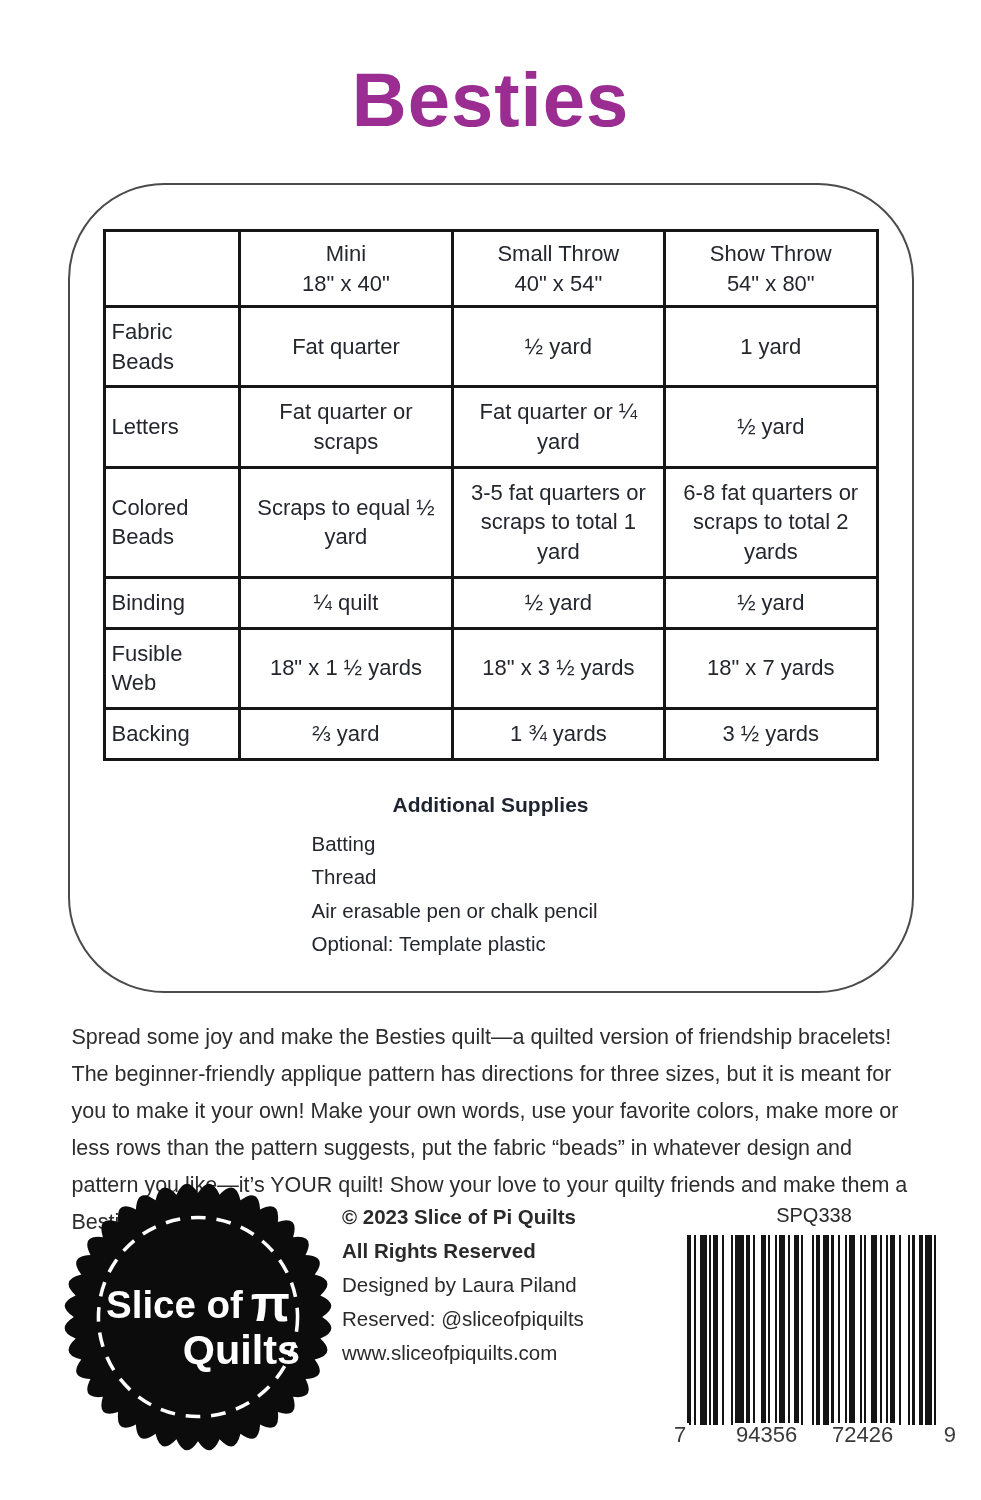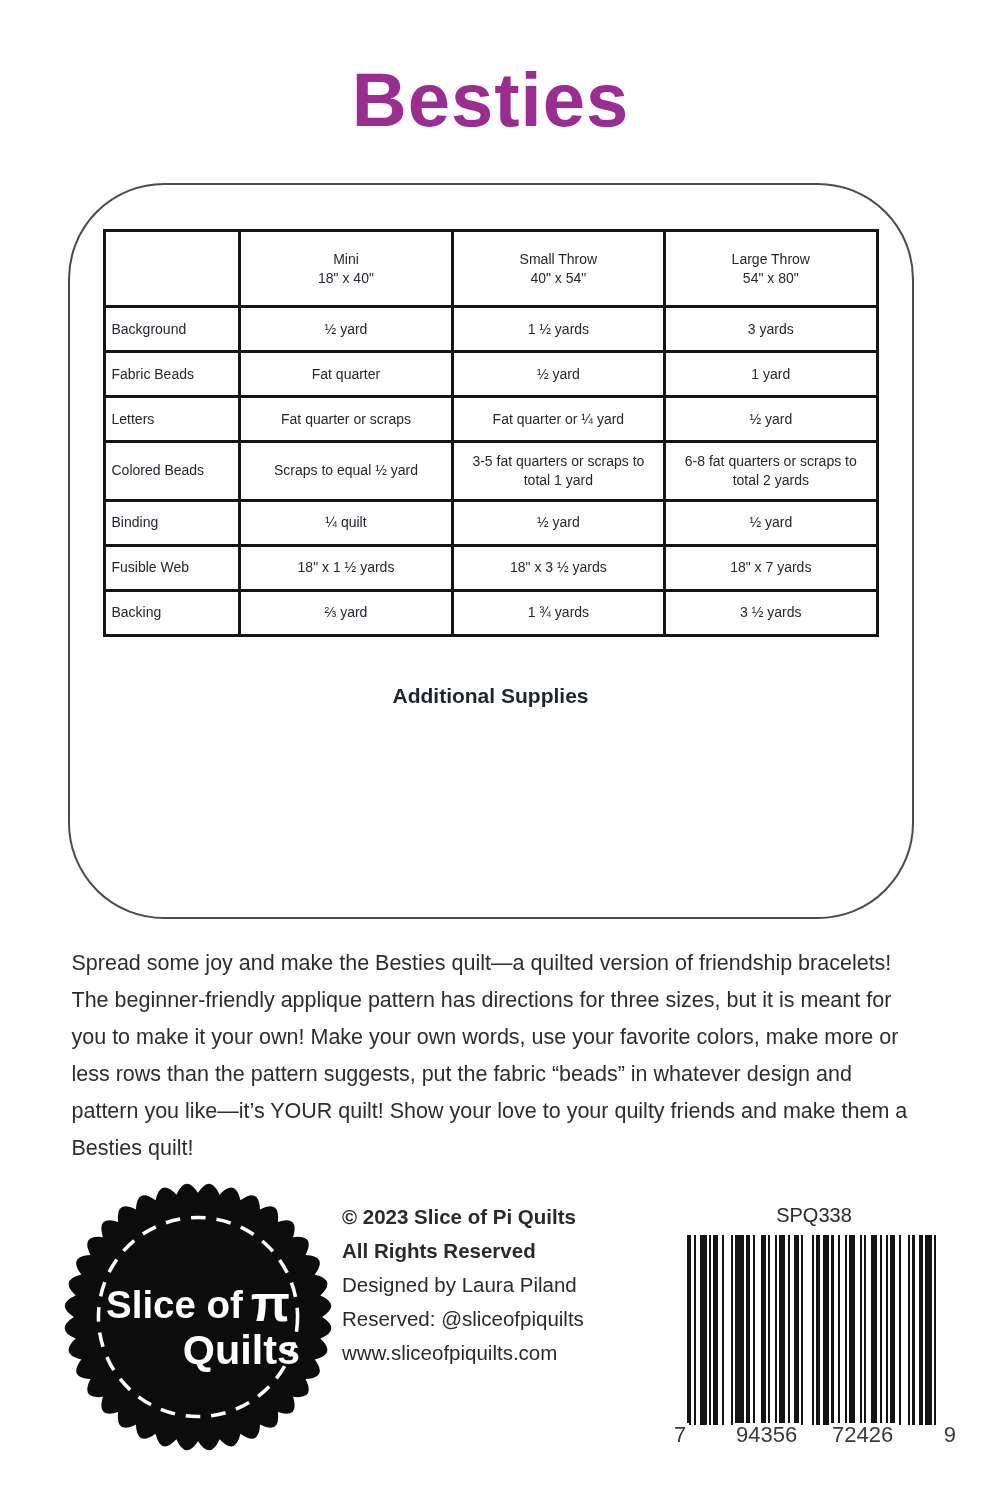--- a/index.html
+++ b/index.html
@@ -35,21 +35,21 @@
   .req-heading, .supplies-heading {
     text-align: center;
     font-size: 21px;
     font-weight: bold;
     color: #1e2430;
   }
   table.fabric-table {
     width: 776px;
     margin: 16px auto 0;
     border-collapse: collapse;
-    font-size: 14px;
+    font-size: 22px;
     color: #24272e;
   }
   .fabric-table th, .fabric-table td {
     border: 3px solid #161616;
     font-weight: normal;
     line-height: 1.35;
   }
   .fabric-table thead th { height: 76px; text-align: center; padding: 4px 8px; }
   .fabric-table col.c-label { width: 136px; }
   .fabric-table col.c-val  { width: 213px; }
@@ -61,21 +61,21 @@
   .fabric-table tbody td {
     text-align: center;
     padding: 9px 12px;
     height: 45px;
   }
   .note {
     margin: 14px 0 0 92px;
     font-size: 20px;
     color: #222;
   }
-  .supplies-heading { margin-top: 47px; }
+  .supplies-heading { margin-top: 32px; }
   .supplies-list {
     list-style: none;
     margin: 10px 0 0 242px;
     padding: 0;
     font-size: 20.5px;
     line-height: 33.5px;
     color: #24272e;
   }
   
   .description {
@@ -149,32 +149,26 @@
           <th></th>
           <th>
             <div>Mini</div>
             <div>18" x 40"</div>
           </th>
           <th>
             <div>Small Throw</div>
             <div>40" x 54"</div>
           </th>
           <th>
-            <div>Large Throw</div>
+            <div>Show Throw</div>
             <div>54" x 80"</div>
           </th>
         </tr>
       </thead>
       <tbody>
-        <tr>
-          <th>Background</th>
-          <td>½ yard</td>
-          <td>1 ½ yards</td>
-          <td>3 yards</td>
-        </tr>
         <tr>
           <th>Fabric Beads</th>
           <td>Fat quarter</td>
           <td>½ yard</td>
           <td>1 yard</td>
         </tr>
         <tr>
           <th>Letters</th>
           <td>Fat quarter or scraps</td>
           <td>Fat quarter or ¼ yard</td>
@@ -202,20 +196,26 @@
           <th>Backing</th>
           <td>⅔ yard</td>
           <td>1 ¾ yards</td>
           <td>3 ½ yards</td>
         </tr>
       </tbody>
     </table>
 
 
     <div class="supplies-heading">Additional Supplies</div>
+    <ul class="supplies-list">
+      <li>Batting</li>
+      <li>Thread</li>
+      <li>Air erasable pen or chalk pencil</li>
+      <li>Optional: Template plastic</li>
+    </ul>
   </section>
 
   <p class="description">Spread some joy and make the Besties quilt—a quilted version of friendship bracelets! The beginner-friendly applique pattern has directions for three sizes, but it is meant for you to make it your own! Make your own words, use your favorite colors, make more or less rows than the pattern suggests, put the fabric “beads” in whatever design and pattern you like—it’s YOUR quilt! Show your love to your quilty friends and make them a Besties quilt!</p>
 
   <div class="footer">
 
     <svg class="logo-badge" viewBox="0 0 280 280" xmlns="http://www.w3.org/2000/svg">
       <path id="badge-path" fill="#0c0c0c" d="M140.0 14.0 Q152.7 -5.4 161.9 15.9 Q177.8 -1.0 183.1 21.6 Q201.7 7.7 203.0 30.9 Q223.7 20.4 221.0 43.5 Q243.2 36.8 236.5 59.0 Q259.6 56.3 249.1 77.0 Q272.3 78.3 258.4 96.9 Q281.0 102.2 264.1 118.1 Q285.4 127.3 266.0 140.0 Q285.4 152.7 264.1 161.9 Q281.0 177.8 258.4 183.1 Q272.3 201.7 249.1 203.0 Q259.6 223.7 236.5 221.0 Q243.2 243.2 221.0 236.5 Q223.7 259.6 203.0 249.1 Q201.7 272.3 183.1 258.4 Q177.8 281.0 161.9 264.1 Q152.7 285.4 140.0 266.0 Q127.3 285.4 118.1 264.1 Q102.2 281.0 96.9 258.4 Q78.3 272.3 77.0 249.1 Q56.3 259.6 59.0 236.5 Q36.8 243.2 43.5 221.0 Q20.4 223.7 30.9 203.0 Q7.7 201.7 21.6 183.1 Q-1.0 177.8 15.9 161.9 Q-5.4 152.7 14.0 140.0 Q-5.4 127.3 15.9 118.1 Q-1.0 102.2 21.6 96.9 Q7.7 78.3 30.9 77.0 Q20.4 56.3 43.5 59.0 Q36.8 36.8 59.0 43.5 Q56.3 20.4 77.0 30.9 Q78.3 7.7 96.9 21.6 Q102.2 -1.0 118.1 15.9 Q127.3 -5.4 140.0 14.0 Z"></path>
       <circle cx="140" cy="140" r="101" fill="none" stroke="#ffffff" stroke-width="3.6" stroke-dasharray="15 11"></circle>
       <text x="140" y="141" text-anchor="middle" fill="#ffffff" font-weight="bold" font-size="39" font-family="Liberation Sans, sans-serif"><tspan>Slice of</tspan><tspan dx="8" font-size="52" dy="3">π</tspan></text>

